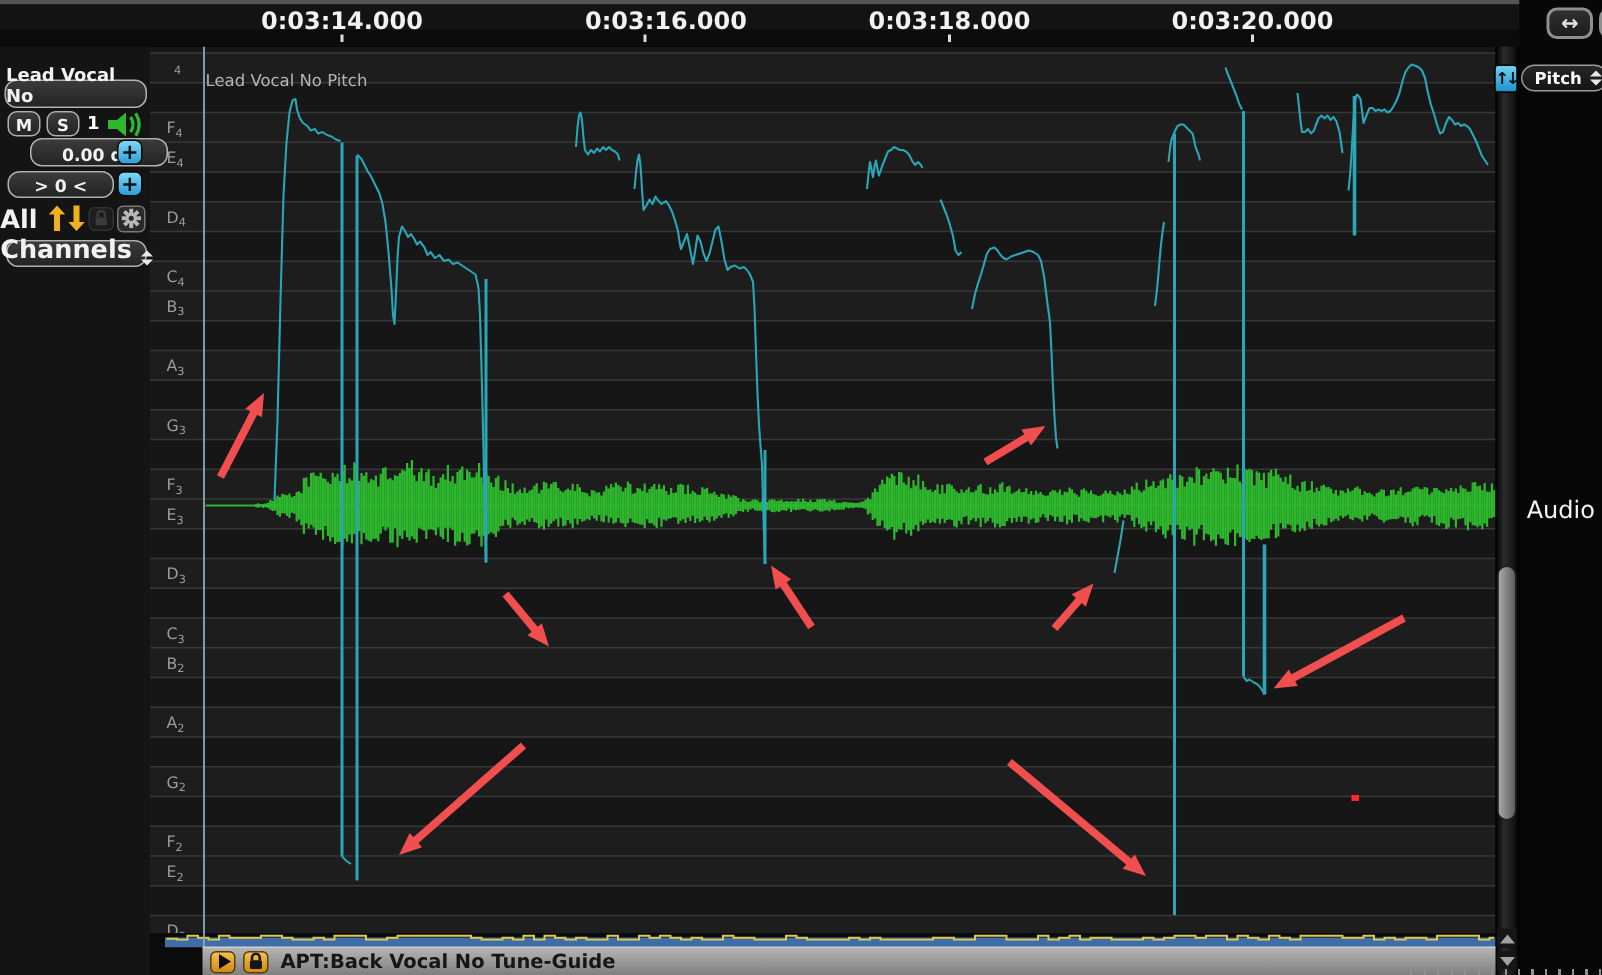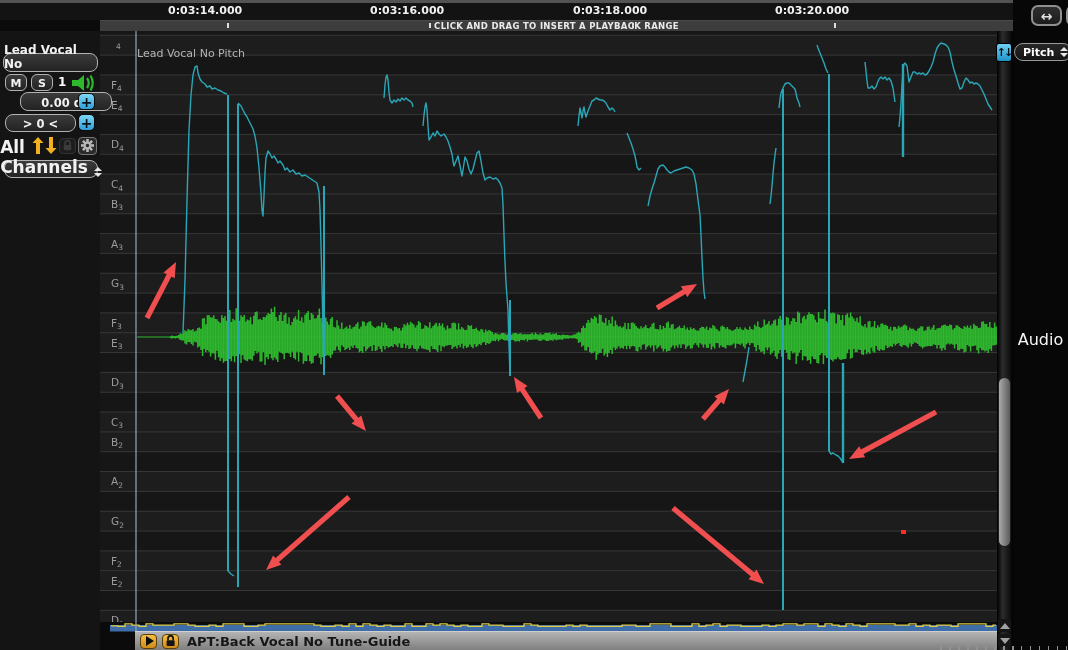--- a/index.html
+++ b/index.html
@@ -3,22 +3,22 @@
 <meta charset="utf-8">
 <style>
   html,body{margin:0;padding:0;background:#000;}
   *{box-sizing:border-box;}
   .app{position:relative;width:1068px;height:650px;background:#0b0b0b;overflow:hidden;
        font-family:"DejaVu Sans","Liberation Sans",sans-serif;-webkit-font-smoothing:antialiased;}
   .abs{position:absolute;}
   
   .topstrip{left:0;top:0;width:1013px;height:3px;background:#535353;}
   .timeline{left:0;top:3px;width:1013px;height:17px;background:#131313;}
-  .tstamp{position:absolute;top:1px;width:120px;color:#f2f2f2;
-          font-size:11px;font-weight:bold;}
+  .tstamp{position:absolute;top:1px;width:120px;text-align:center;color:#f2f2f2;
+          font-size:16px;font-weight:bold;}
   .ttick{position:absolute;width:2px;height:5px;background:#dcdcdc;}
   .hintbar{left:100px;top:20px;width:913px;height:11px;background:#3d3d3d;border-top:1px solid #4a4a4a;
            color:#eaeaea;font-size:8.5px;font-weight:bold;text-align:center;line-height:10px;letter-spacing:.3px;}
   
   .sidebar{left:0;top:31px;width:100px;height:619px;background:#141414;}
   .sbtn{position:absolute;display:flex;align-items:flex-end;justify-content:center;
         background:linear-gradient(#3b3b3b,#232323);border:1.5px solid #b2b2b2;border-radius:8px;
         color:#f2f2f2;font-weight:bold;cursor:pointer;}
   .plusbtn{position:absolute;display:flex;align-items:center;justify-content:center;
         background:linear-gradient(#7ed6f5,#2f9fd6);border:1px solid #0a0a0a;border-radius:5px;
@@ -65,25 +65,24 @@
             background:repeating-linear-gradient(90deg,#909090 0 1.5px,transparent 1.5px 9px);}
 </style>
 </head>
 <body>
 
 <div class="app">
 
   <div class="abs topstrip"></div>
   <div class="abs timeline" id="timeline">
       <span class="tstamp" style="left: 168px;">0:03:14.000</span>
-      <span class="tstamp" style="left: 370px;">0:03:16.000</span>
+      <span class="tstamp" style="left: 384px;">0:03:16.000</span>
       <span class="tstamp" style="left: 573px;">0:03:18.000</span>
       <span class="tstamp" style="left: 775px;">0:03:20.000</span>
     </div>
-  <div class="abs hintbar">CLICK AND DRAG TO INSERT A PLAYBACK RANGE</div>
 
   <div class="abs" style="left:100px;top:31px;width:913px;height:619px;">
     <svg id="plot-svg" width="913" height="619" viewBox="100 31 913 619" style="display:block">
         <defs>
           <clipPath id="plotclip">
             <rect x="100" y="31" width="897" height="591"></rect>
           </clipPath>
         </defs>
         <g clip-path="url(#plotclip)">
           <rect x="100" y="31" width="897" height="591" fill="#161616"></rect>

